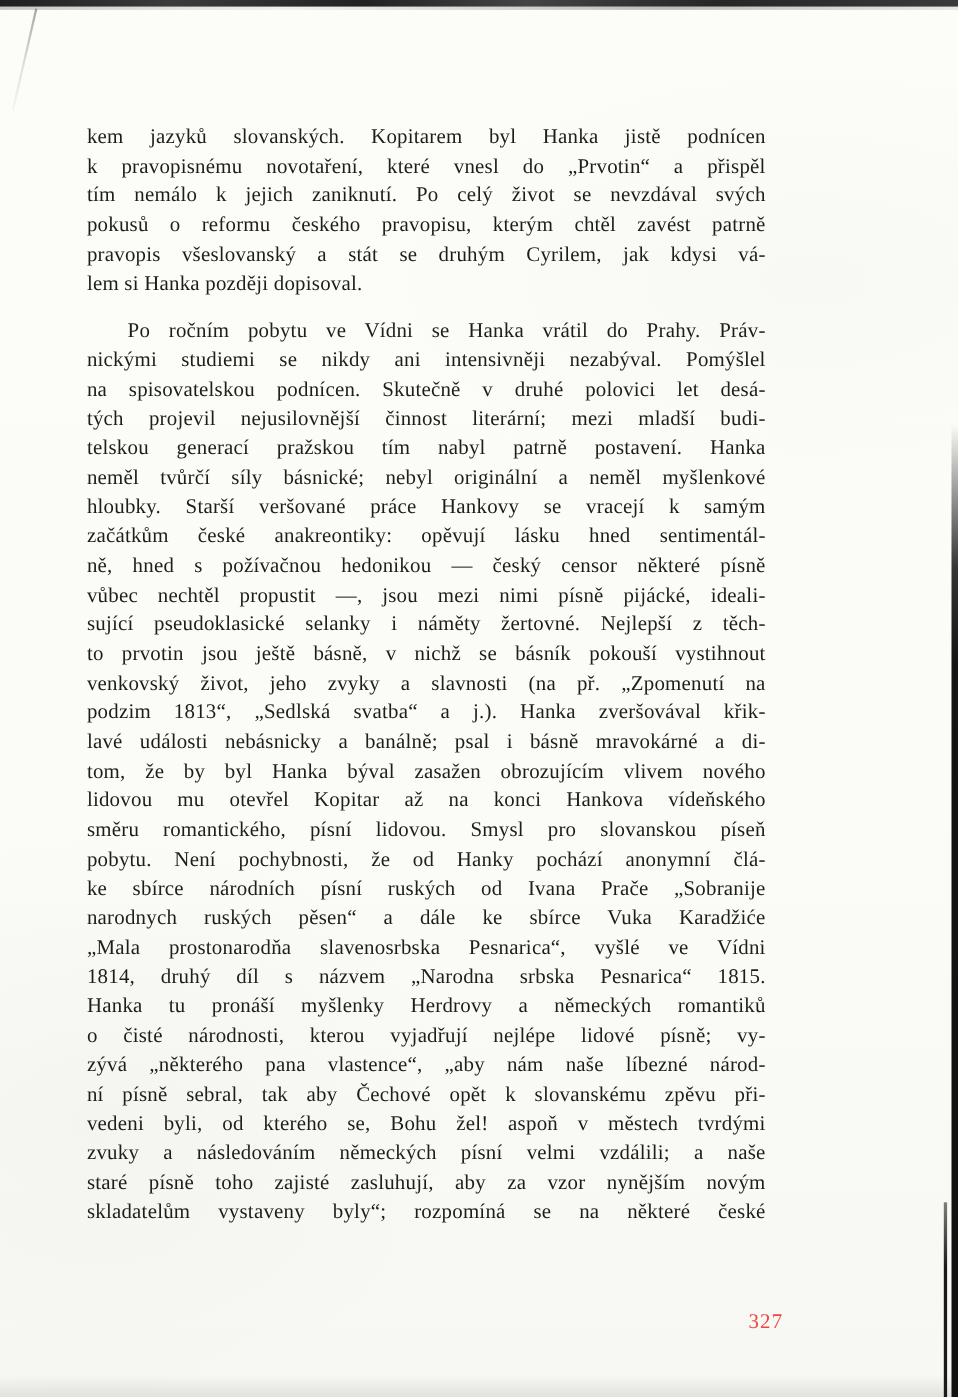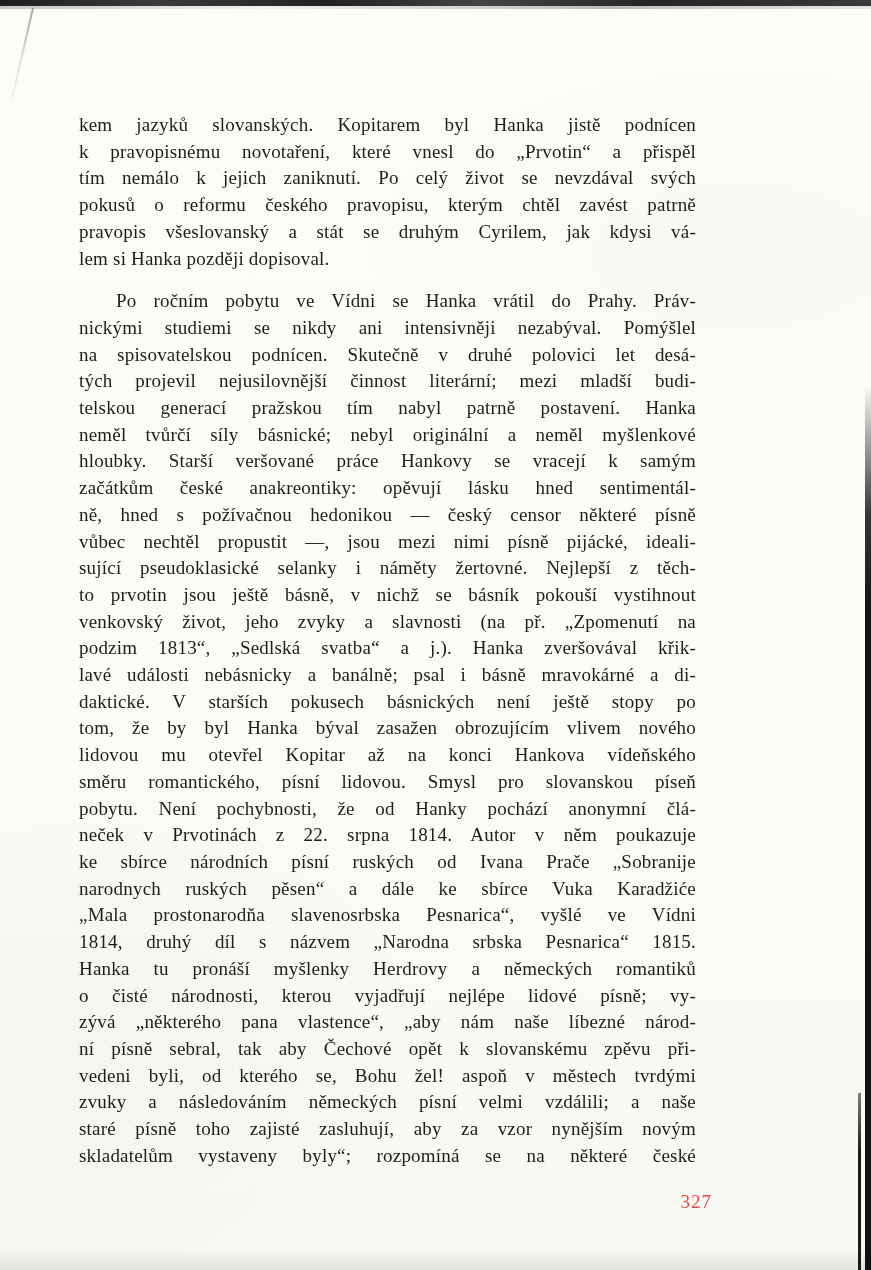--- a/index.html
+++ b/index.html
@@ -134,26 +134,24 @@
       <div class="line">neměl tvůrčí síly básnické; nebyl originální a neměl myšlenkové</div>
       <div class="line">hloubky. Starší veršované práce Hankovy se vracejí k samým</div>
       <div class="line">začátkům české anakreontiky: opěvují lásku hned sentimentál-</div>
       <div class="line">ně, hned s požívačnou hedonikou — český censor některé písně</div>
       <div class="line">vůbec nechtěl propustit —, jsou mezi nimi písně pijácké, ideali-</div>
       <div class="line">sující pseudoklasické selanky i náměty žertovné. Nejlepší z těch-</div>
       <div class="line">to prvotin jsou ještě básně, v nichž se básník pokouší vystihnout</div>
       <div class="line">venkovský život, jeho zvyky a slavnosti (na př. „Zpomenutí na</div>
       <div class="line">podzim 1813“, „Sedlská svatba“ a j.). Hanka zveršovával křik-</div>
       <div class="line">lavé události nebásnicky a banálně; psal i básně mravokárné a di-</div>
-      <div class="line">daktické. V starších pokusech básnických není ještě stopy po</div>
       <div class="line">tom, že by byl Hanka býval zasažen obrozujícím vlivem nového</div>
       <div class="line">lidovou mu otevřel Kopitar až na konci Hankova vídeňského</div>
       <div class="line">směru romantického, písní lidovou. Smysl pro slovanskou píseň</div>
       <div class="line">pobytu. Není pochybnosti, že od Hanky pochází anonymní člá-</div>
-      <div class="line">neček v Prvotinách z 22. srpna 1814. Autor v něm poukazuje</div>
       <div class="line">ke sbírce národních písní ruských od Ivana Prače „Sobranije</div>
       <div class="line">narodnych ruských pěsen“ a dále ke sbírce Vuka Karadžiće</div>
       <div class="line">„Mala prostonarodňa slavenosrbska Pesnarica“, vyšlé ve Vídni</div>
       <div class="line">1814, druhý díl s názvem „Narodna srbska Pesnarica“ 1815.</div>
       <div class="line">Hanka tu pronáší myšlenky Herdrovy a německých romantiků</div>
       <div class="line">o čisté národnosti, kterou vyjadřují nejlépe lidové písně; vy-</div>
       <div class="line">zývá „některého pana vlastence“, „aby nám naše líbezné národ-</div>
       <div class="line">ní písně sebral, tak aby Čechové opět k slovanskému zpěvu při-</div>
       <div class="line">vedeni byli, od kterého se, Bohu žel! aspoň v městech tvrdými</div>
       <div class="line">zvuky a následováním německých písní velmi vzdálili; a naše</div>

